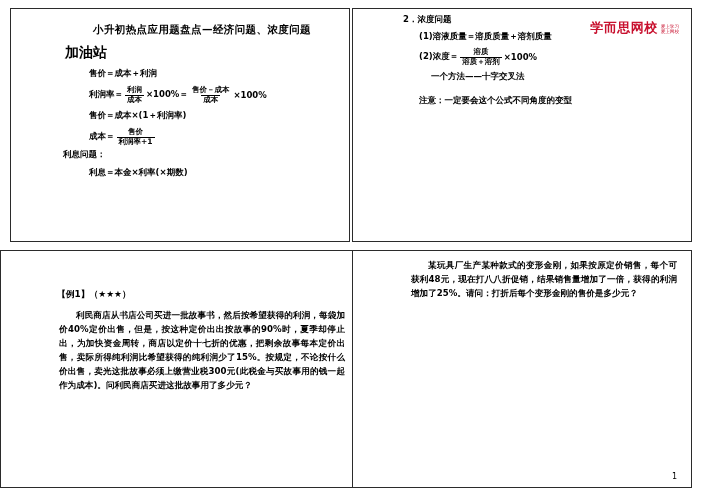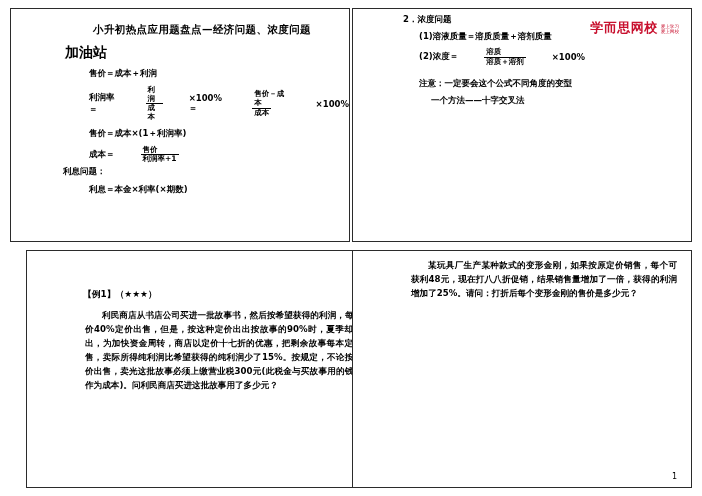--- a/index.html
+++ b/index.html
@@ -24,21 +24,21 @@
   .slide {
     position: absolute;
     border: 1px solid #2b2b2b;
     background: #ffffff;
     box-sizing: border-box;
     overflow: hidden;
     padding-left: 44px;
   }
   #slide-tl { left: 10px;  top: 8px;   width: 340px; height: 234px; }
   #slide-tr { left: 352px; top: 8px;   width: 340px; height: 234px; }
-  #slide-bl { left: 26px;  top: 250px; width: 360px; height: 238px; }
+  #slide-bl { left: 0;  top: 250px; width: 360px; height: 238px; }
   #slide-br { left: 352px; top: 250px; width: 340px; height: 238px; }
 
   .title-main {
     text-align: center;
     font-size: 10.5px;
     font-weight: bold;
     margin: 14px 0 0 0;
     letter-spacing: 0.4px;
   }
   .sub-head {
@@ -63,27 +63,26 @@
   }
   .indent0 {
     font-size: 8.5px;
     margin: 6px 0 0 8px;
     font-weight: bold;
   }
   .row-flex {
     display: flex;
     align-items: center;
     flex-wrap: nowrap;
-    gap: 24px;
   }
   
   .frac {
     display: inline-flex;
     flex-direction: column;
-    align-items: flex-start;
+    align-items: center;
     vertical-align: middle;
     margin: 0 2px;
     font-size: 7.5px;
     line-height: 1.15;
   }
   .frac .num { padding: 0 2px; }
   .frac .den { padding: 0 2px; border-top: 1px solid #000; }
 
   .logo {
     position: absolute;
@@ -179,22 +178,22 @@
 
     <div class="indent2 row-flex">
       <span>(2)浓度＝</span>
       <span class="frac">
         <span class="num">溶质</span>
         <span class="den">溶质＋溶剂</span>
       </span>
       <span>×100%</span>
     </div>
 
+    <div class="indent2" style="margin-left:34px">一个方法——十字交叉法</div>
     <div class="indent2" style="margin-top:12px">注意：一定要会这个公式不同角度的变型</div>
-    <div class="indent2" style="margin-left:34px">一个方法——十字交叉法</div>
   </div>
 
   <div class="slide" id="slide-bl">
     <div class="ex-head">【例1】（★★★）</div>
     <div class="ex-body">利民商店从书店公司买进一批故事书，然后按希望获得的利润，每袋加价40%定价出售，但是，按这种定价出出按故事的90%时，夏季却停止出，为加快资金周转，商店以定价十七折的优惠，把剩余故事每本定价出售，卖际所得纯利润比希望获得的纯利润少了15%。按规定，不论按什么价出售，卖光这批故事必须上缴营业税300元(此税金与买故事用的钱一起作为成本)。问利民商店买进这批故事用了多少元？</div>
   </div>
 
   <div class="slide" id="slide-br">
     <div class="ex-body">某玩具厂生产某种款式的变形金刚，如果按原定价销售，每个可获利48元，现在打八八折促销，结果销售量增加了一倍，获得的利润增加了25%。请问：打折后每个变形金刚的售价是多少元？</div>
     <div class="page-num">1</div>

